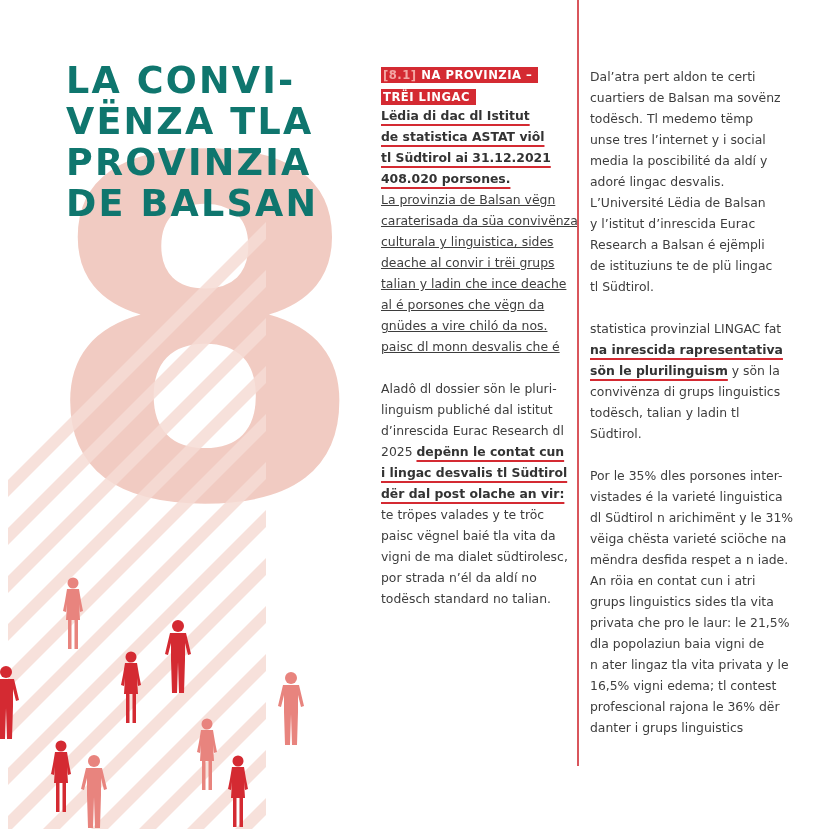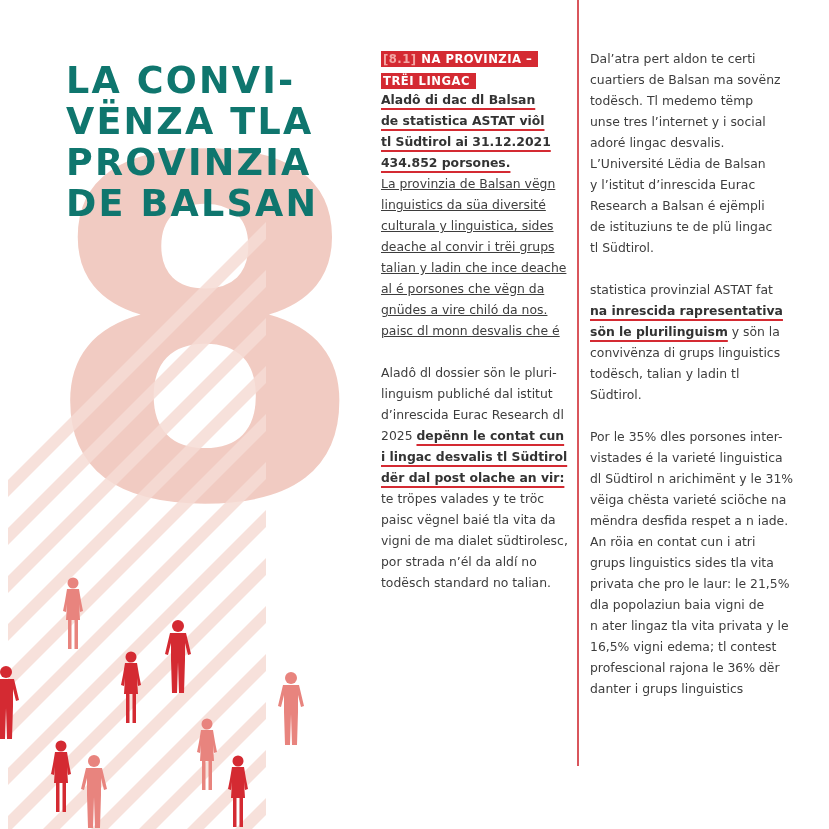--- a/index.html
+++ b/index.html
@@ -12,21 +12,21 @@
 
   #title { position: absolute; left: 66px; top: 60px; margin: 0;
            font-family: "DejaVu Sans", sans-serif; font-weight: bold;
            font-size: 36.5px; line-height: 41px; letter-spacing: 2.2px;
            color: #0f766e; z-index: 5; }
   #title span { display: block; white-space: nowrap; }
 
   
   .col { position: absolute; font-size: 12.4px; line-height: 21px;
          color: #3d3d3d; }
-  #col1 { left: 381px; top: 48px; width: 190px; }
+  #col1 { left: 381px; top: 64px; width: 190px; }
   #col2 { left: 590px; top: 4px; width: 200px; }
 
   .col p { margin: 0; }
   .col p + p { margin-top: 21px; }
   .col .line { display: block; white-space: nowrap; }
 
   #divider { position: absolute; left: 577px; top: 0; width: 2px; height: 766px;
              background: #d9565c; }
 
   .hl-line { display: inline-block; background: #d42a32; color: #ffffff;
@@ -179,28 +179,28 @@
     <span>DE BALSAN</span>
   </h1>
 </div>
 
 <div id="col1" class="col">
   <div>
     <span class="hl-line"><span class="num">[8.1]</span> <span>NA PROVINZIA –</span></span><br>
     <span class="hl-line">TRËI LINGAC</span>
   </div>
   <div style="margin-top:-3px;">
-    <span class="line"><span class="ul">Aladô di dac dl Balsan</span></span>
+    <span class="line"><span class="ul">Lëdia di dac dl Istitut</span></span>
     <span class="line"><span class="ul">de statistica ASTAT viôl</span></span>
     <span class="line"><span class="ul">tl Südtirol ai 31.12.2021</span></span>
-    <span class="line"><span class="ul">434.852 porsones.</span></span>
+    <span class="line"><span class="ul">408.020 porsones.</span></span>
   </div>
   <p style="margin-top:0;text-decoration:underline;">
     <span class="line">La provinzia de Balsan vëgn</span>
-    <span class="line">linguistics da süa diversité</span>
+    <span class="line">caraterisada da süa convivënza</span>
     <span class="line">culturala y linguistica, sides</span>
     <span class="line">deache al convir i trëi grups</span>
     <span class="line">talian y ladin che ince deache</span>
     <span class="line">al é porsones che vëgn da</span>
     <span class="line">gnüdes a vire chiló da nos.</span>
     <span class="line">paisc dl monn desvalis che é</span>
   </p>
   <p>
     <span class="line">Aladô dl dossier sön le pluri-</span>
     <span class="line">linguism publiché dal istitut</span>
@@ -212,34 +212,35 @@
     <span class="line">paisc vëgnel baié tla vita da</span>
     <span class="line">vigni de ma dialet südtirolesc,</span>
     <span class="line">por strada n’él da aldí no</span>
     <span class="line">todësch standard no talian.</span>
   </p>
 </div>
 
 <div id="divider"></div>
 
 <div id="col2" class="col">
-  <p style="margin-top:44px;">
+  <p style="margin-top:62px;">
     <span class="line">Dal’atra pert aldon te certi</span>
     <span class="line">cuartiers de Balsan ma sovënz</span>
     <span class="line">todësch. Tl medemo tëmp</span>
     <span class="line">unse tres l’internet y i social</span>
+    <span class="line">media la poscibilité da aldí y</span>
     <span class="line">adoré lingac desvalis.</span>
     <span class="line">L’Université Lëdia de Balsan</span>
     <span class="line">y l’istitut d’inrescida Eurac</span>
     <span class="line">Research a Balsan é ejëmpli</span>
     <span class="line">de istituziuns te de plü lingac</span>
     <span class="line">tl Südtirol.</span>
   </p>
   <p>
-    <span class="line">statistica provinzial ASTAT fat</span>
+    <span class="line">statistica provinzial LINGAC fat</span>
     <span class="line"><span class="ul">na inrescida rapresentativa</span></span>
     <span class="line"><span class="ul">sön le plurilinguism</span><span> y sön la</span></span>
     <span class="line">convivënza di grups linguistics</span>
     <span class="line">todësch, talian y ladin tl</span>
     <span class="line">Südtirol.</span>
   </p>
   <p>
     <span class="line">Por le 35% dles porsones inter-</span>
     <span class="line">vistades é la varieté linguistica</span>
     <span class="line">dl Südtirol n arichimënt y le 31%</span>

